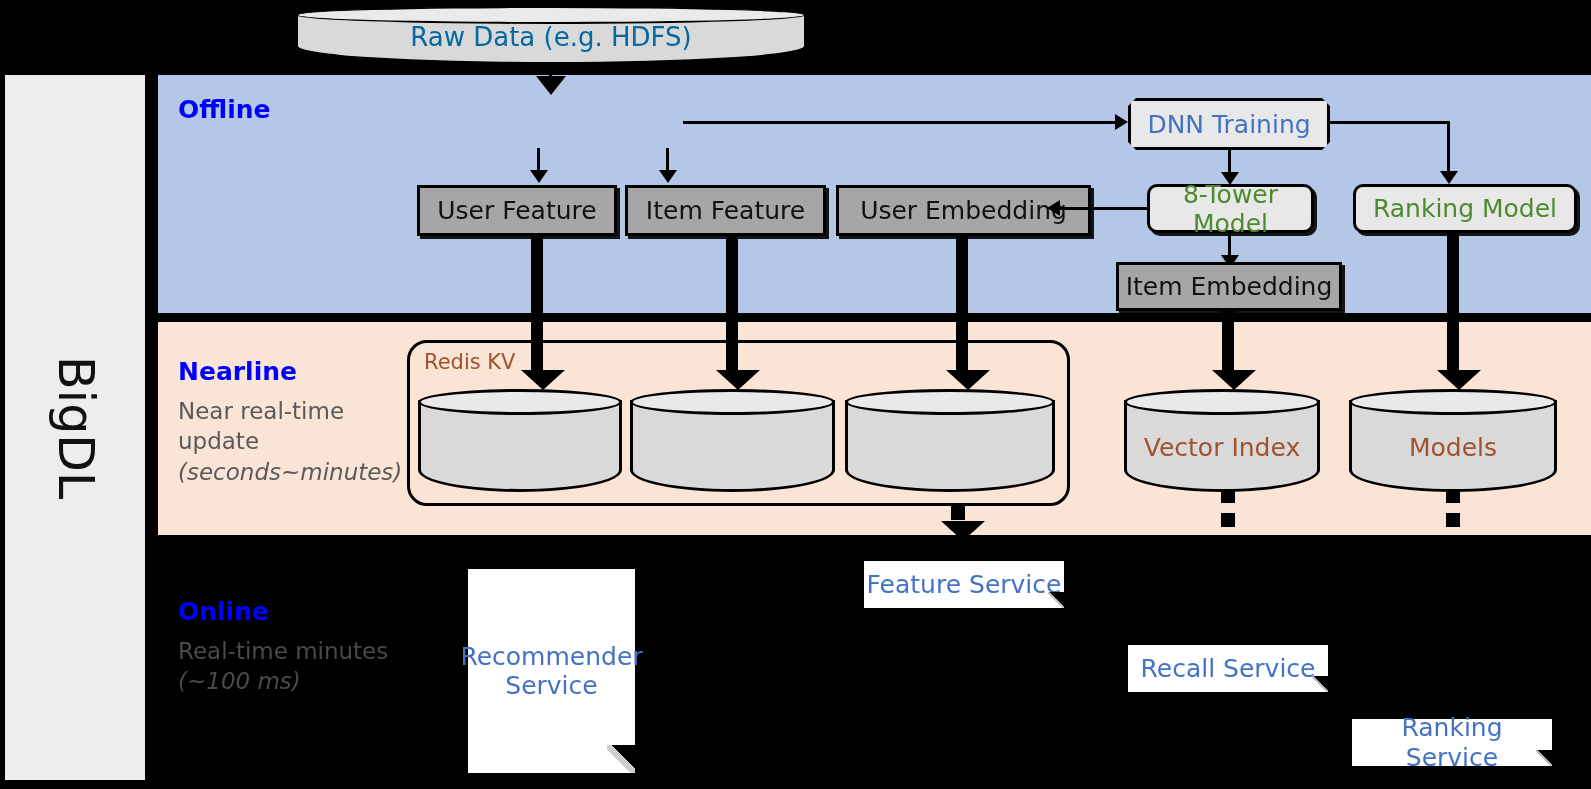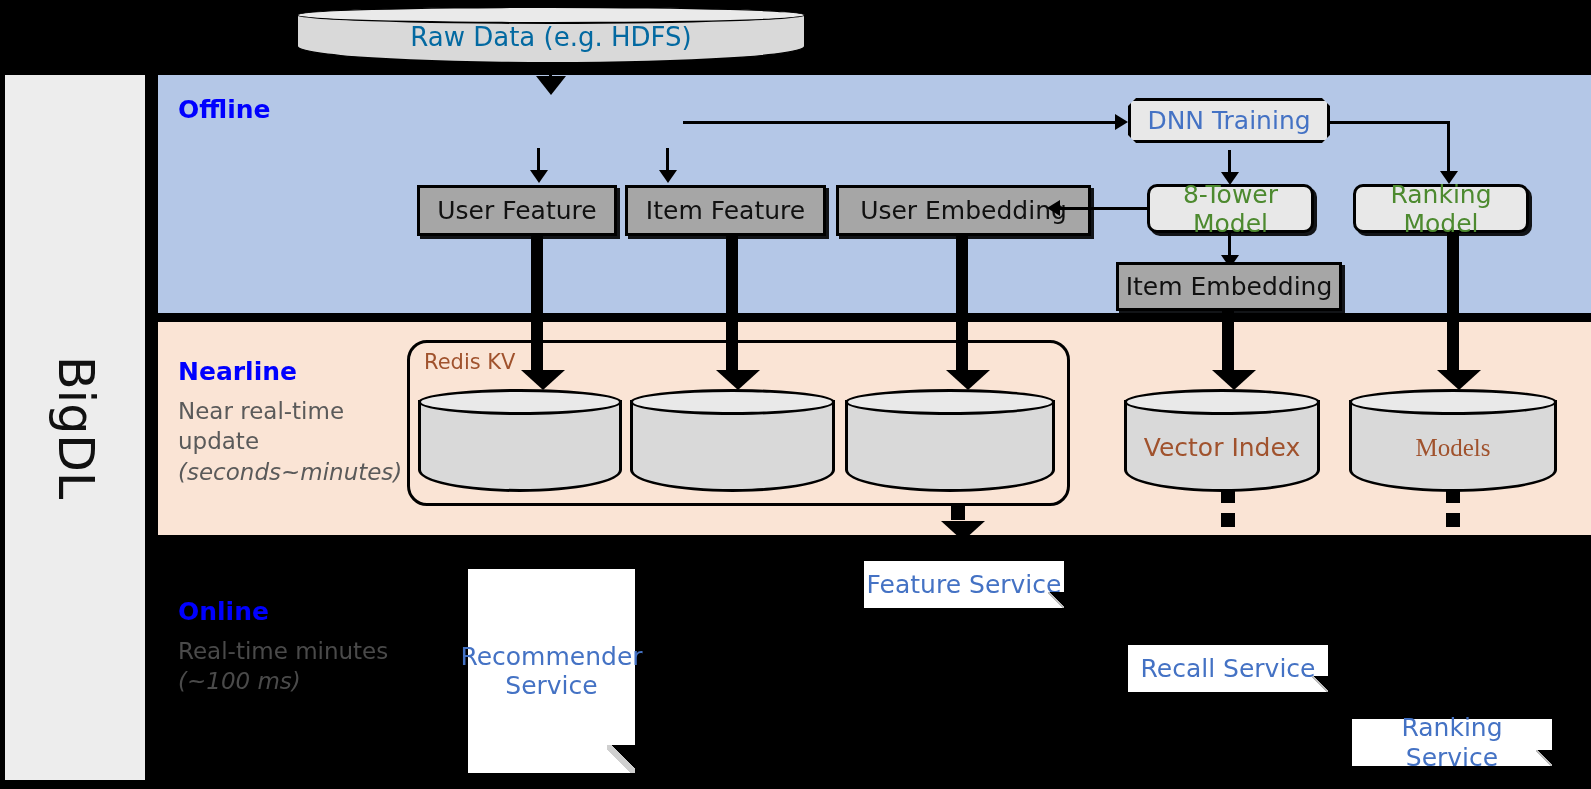--- a/index.html
+++ b/index.html
@@ -32,37 +32,37 @@
   
   .node{position:absolute;box-sizing:border-box;display:flex;
         align-items:center;justify-content:center;text-align:center;}
 
   
   .notched{background:#e8e8e8;border:3px solid #000;color:#4472c4;font-size:25px;
            box-shadow:3px 3px 0 rgba(0,0,0,.85);}
   #feature-engineering{left:417px;top:95px;width:266px;height:53px;
       clip-path:polygon(0 0, calc(100% - 16px) 0, 100% 16px, 100% 100%, 16px 100%, 0 calc(100% - 16px));
       box-shadow:none;}
-  #dnn-training{left:1128px;top:98px;width:202px;height:45px;
+  #dnn-training{left:1128px;top:98px;width:202px;height:52px;
       clip-path:polygon(0 8px,8px 0,calc(100% - 8px) 0,100% 8px,100% calc(100% - 8px),calc(100% - 8px) 100%,8px 100%,0 calc(100% - 8px));
       box-shadow:none;}
 
   
   .grayboxx{background:#a6a6a6;border:3px solid #000;color:#111;font-size:25px;
       box-shadow:3px 3px 0 rgba(0,0,0,.9);}
   #user-feature{left:417px;top:185px;width:200px;height:51px;}
   #item-feature{left:625px;top:185px;width:201px;height:51px;}
   #user-embedding{left:836px;top:185px;width:255px;height:51px;}
   #item-embedding{left:1116px;top:262px;width:226px;height:49px;}
 
   
   .modelbox{background:#e8e8e8;border:3px solid #000;border-radius:10px;
       color:#4d8a2f;font-size:25px;box-shadow:3px 3px 0 rgba(0,0,0,.9);}
   #two-tower-model{left:1147px;top:184px;width:167px;height:49px;}
-  #ranking-model{left:1353px;top:184px;width:176px;height:49px;}
+  #ranking-model{left:1353px;top:184px;width:224px;height:49px;}
 
   
   #raw-data{position:absolute;left:296px;top:6px;width:510px;height:58px;}
   #raw-data .body{position:absolute;left:0;top:8px;width:100%;height:50px;
       background:#d9d9d9;border:2px solid #000;border-radius:0 0 50% 50%/0 0 18px 18px;box-sizing:border-box;}
   #raw-data .top{position:absolute;left:0;top:0;width:100%;height:18px;
       background:#eaeaea;border:2px solid #000;border-radius:50%;box-sizing:border-box;}
   #raw-data .lbl{position:absolute;inset:0;display:flex;align-items:center;justify-content:center;
       font-size:26px;color:#0369a1;padding-top:4px;}
 
@@ -77,21 +77,21 @@
       background:#d9d9d9;border:3px solid #000;box-sizing:border-box;
       border-radius:0 0 50% 50%/0 0 22px 22px;}
   .cyl .top{position:absolute;left:0;top:0;width:100%;height:26px;
       background:#e9e9e9;border:3px solid #000;border-radius:50%;box-sizing:border-box;}
   .cyl .lbl{position:absolute;inset:14px 0 0 0;display:flex;align-items:center;
       justify-content:center;font-size:25px;color:#a0522d;}
   #cyl-user{left:418px;top:389px;width:204px;height:103px;}
   #cyl-item{left:630px;top:389px;width:205px;height:103px;}
   #cyl-emb{left:845px;top:389px;width:210px;height:103px;}
   #cyl-vector{left:1124px;top:389px;width:196px;height:103px;}
-  #cyl-models{left:1349px;top:389px;width:208px;height:103px;font-family:Liberation Serif, serif;}
+  #cyl-models{left:1349px;top:389px;width:208px;height:103px;}
 
   
   .docbox{position:absolute;background:#fff;color:#4472c4;font-size:25px;
       display:flex;align-items:center;justify-content:center;text-align:center;
       box-sizing:border-box;line-height:1.18;}
   .docbox .fold{position:absolute;right:0;bottom:0;width:16px;height:16px;
       background:linear-gradient(225deg,#000 0 45%,#bdbdbd 45% 55%,#fff 55% 100%);}
   #feature-service{left:864px;top:561px;width:200px;height:47px;}
   #recall-service{left:1128px;top:645px;width:200px;height:47px;}
   #ranking-service{left:1352px;top:719px;width:200px;height:47px;}

